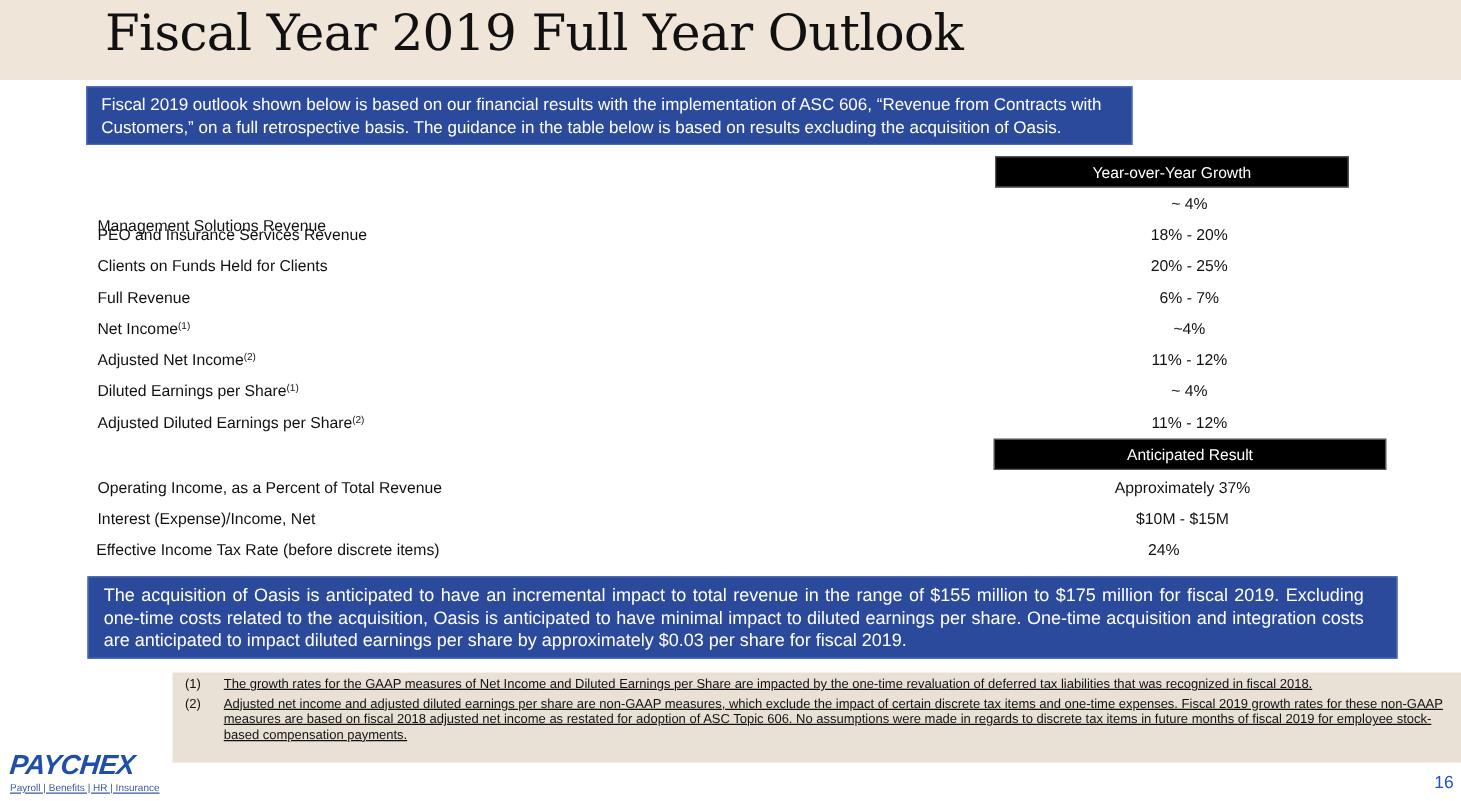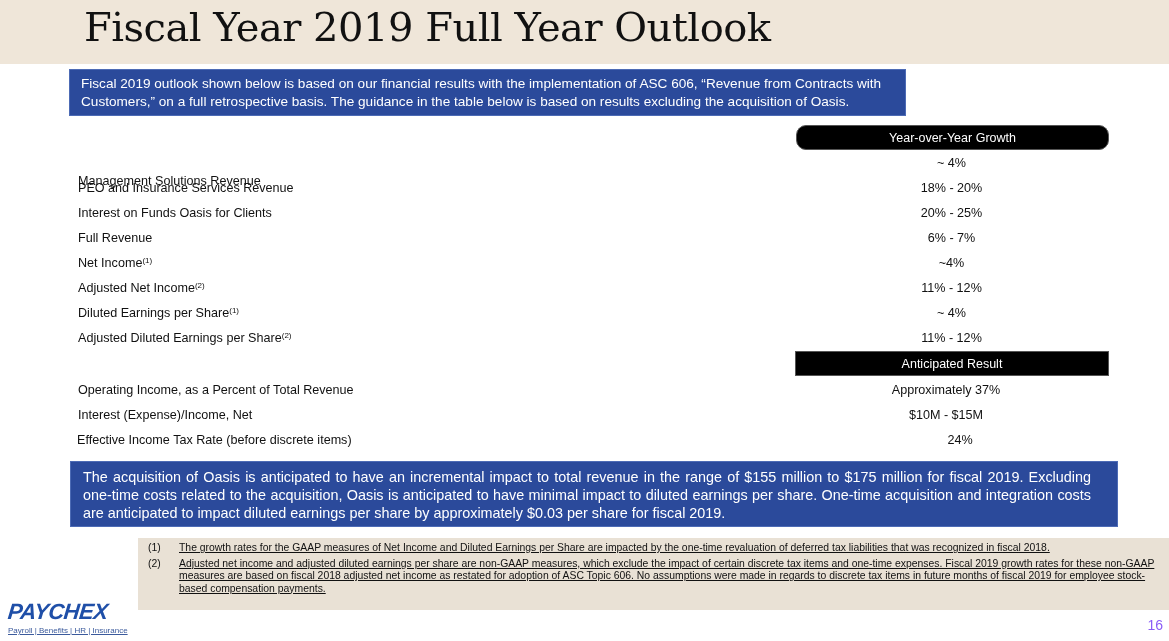--- a/index.html
+++ b/index.html
@@ -25,21 +25,21 @@
       background: #2b4a9b; color: #fff; box-sizing: border-box;
       padding: 5px 10px 0 11px;
       font-size: 13.6px; line-height: 18px;
       border: 1px solid #4d6bb5;
     }
     .hdr {
       position: absolute; background: #000; color: #fff;
       font-size: 12.5px; text-align: center; line-height: 25px; height: 25px;
       box-sizing: border-box; border: 1px solid #555;
     }
-    .hdr-yoy { left: 796px; top: 125px; width: 313px; border-radius: 10px; }
+    .hdr-yoy { left: 796px; top: 125px; width: 283px; }
     .hdr-ant { left: 795px; top: 351px; width: 314px; }
     .row-label {
       position: absolute; left: 78px; font-size: 12.6px; line-height: 16px; white-space: nowrap;
     }
     .row-label sup { font-size: 8px; vertical-align: 4px; line-height: 0; }
     .row-value {
       position: absolute; left: 796px; width: 311px; text-align: center;
       font-size: 12.6px; line-height: 16px;
     }
     .oasis-box {
@@ -63,21 +63,21 @@
       font-family: "Liberation Sans", sans-serif; font-weight: bold; font-style: italic;
       color: #1f4fa8; font-size: 22px; line-height: 24px; letter-spacing: -0.5px;
       transform: skewX(-6deg); display: inline-block;
     }
     .logo-tag {
       font-size: 8px; color: #3b5a9c; line-height: 10px; margin-top: 2px;
       white-space: nowrap;
       text-decoration: underline;
     }
     .page-num {
-      position: absolute; right: 6px; top: 617px; font-size: 14px; color: #8b5cf6;
+      position: absolute; right: 6px; top: 617px; font-size: 14px; color: #1d4ed8;
     }
   </style>
 </head>
 <body>
 
 <div class="title-band">
   <div class="title">Fiscal Year 2019 Full Year Outlook</div>
 </div>
 
 <div class="intro-box">Fiscal 2019 outlook shown below is based on our financial results with the implementation of ASC 606, “Revenue from Contracts with Customers,”  on a full retrospective basis.  The guidance in the table below is based on results excluding the acquisition of Oasis.</div>
@@ -87,21 +87,21 @@
 <div>
   <div>
     <div class="row-label" style="top:173px"><span>Management Solutions Revenue</span></div>
     <div class="row-value" style="top:155px">~ 4%</div>
   </div>
   <div>
     <div class="row-label" style="top:180px"><span>PEO and Insurance Services Revenue</span></div>
     <div class="row-value" style="top:180px">18% - 20%</div>
   </div>
   <div>
-    <div class="row-label" style="top:205px"><span>Interest on Funds Oasis for Clients</span></div>
+    <div class="row-label" style="top:205px"><span>Clients on Funds Held for Clients</span></div>
     <div class="row-value" style="top:205px">20% - 25%</div>
   </div>
   <div>
     <div class="row-label" style="top:230px"><span>Full Revenue</span></div>
     <div class="row-value" style="top:230px">6% - 7%</div>
   </div>
   <div>
     <div class="row-label" style="top:255px"><span>Net Income</span><sup>(1)</sup></div>
     <div class="row-value" style="top:255px">~4%</div>
   </div>
@@ -125,21 +125,21 @@
   <div>
     <div class="row-label" style="top:382px">Operating Income, as a Percent of Total Revenue</div>
     <div class="row-value" style="top:382px; left:795px; width:302px">Approximately 37%</div>
   </div>
   <div>
     <div class="row-label" style="top:407px">Interest (Expense)/Income, Net</div>
     <div class="row-value" style="top:407px; left:795px; width:302px">$10M - $15M</div>
   </div>
   <div>
     <div class="row-label" style="top:432px; left:77px">Effective Income Tax Rate (before discrete items)</div>
-    <div class="row-value" style="top:432px; left:809px; width:302px">24%</div>
+    <div class="row-value" style="top:432px; left:780px; width:302px">24%</div>
   </div>
 </div>
 
 <div class="oasis-box">The acquisition of Oasis is anticipated to have an incremental impact to total revenue in the range of $155 million to $175 million for fiscal 2019.  Excluding one-time costs related to the acquisition, Oasis is anticipated to have minimal impact to diluted earnings per share.  One-time acquisition and integration costs are anticipated to impact diluted earnings per share by approximately $0.03 per share for fiscal 2019.</div>
 
 <div class="foot-box">
   <div class="fn">
     <span class="fn-num">(1)</span>
     <span class="fn-text">The growth rates for the GAAP measures of Net Income and Diluted Earnings per Share are impacted by the one-time revaluation of deferred tax liabilities that was recognized in fiscal 2018.</span>
   </div>

